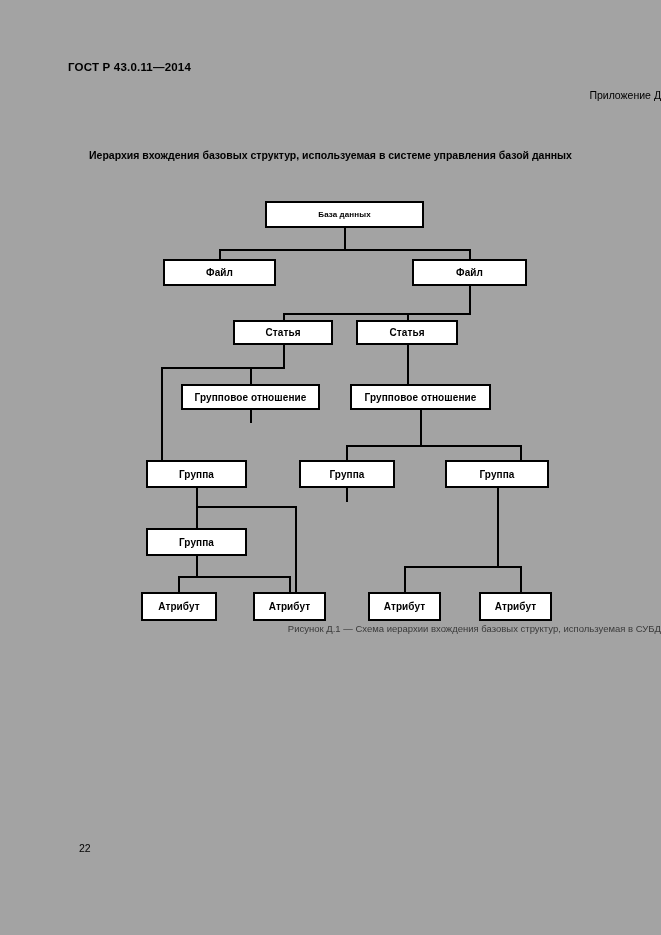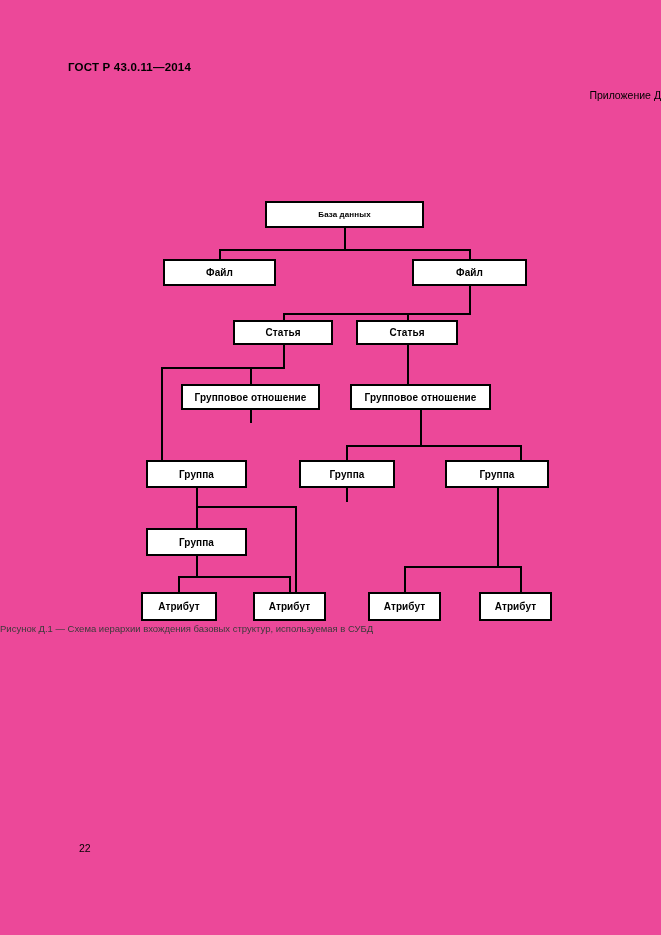--- a/index.html
+++ b/index.html
@@ -8,21 +8,21 @@
     background: #ffffff;
   }
   body {
     font-family: "Liberation Sans", sans-serif;
     color: #000000;
   }
   .page {
     position: relative;
     width: 661px;
     height: 935px;
-    background: #ec4899;
+    background: #a3a3a3;
     overflow: hidden;
   }
   .doc-header {
     position: absolute;
     left: 68px;
     top: 61px;
     font-size: 11.5px;
     font-weight: bold;
     letter-spacing: 0.2px;
     white-space: nowrap;
@@ -45,21 +45,21 @@
     text-align: center;
     font-size: 10.5px;
     font-weight: bold;
     white-space: nowrap;
   }
   .figure-caption {
     position: absolute;
     left: 0;
     top: 623px;
     width: 661px;
-    text-align: left;
+    text-align: right;
     font-size: 9.5px;
     color: #3a3a3a;
     white-space: nowrap;
   }
   .page-number {
     position: absolute;
     left: 79px;
     top: 842px;
     font-size: 10.5px;
   }
@@ -100,20 +100,21 @@
 <body>
 
 <div class="page">
 
   <div class="doc-header">ГОСТ Р 43.0.11—2014</div>
 
   <div class="appendix-block">
     <div>Приложение Д</div>
   </div>
 
+  <div class="figure-title">Иерархия вхождения базовых структур, используемая в системе управления базой данных</div>
 
   <div class="diagram">
 
     <div class="edge v" style="left:344px; top:215px; height:24px;"></div>
     <div class="edge h" style="left:219px; top:237px; width:252px;"></div>
     <div class="edge v" style="left:219px; top:237px; height:12px;"></div>
     <div class="edge v" style="left:469px; top:237px; height:12px;"></div>
 
     <div class="edge v" style="left:469px; top:273px; height:30px;"></div>
     <div class="edge h" style="left:283px; top:301px; width:188px;"></div>

